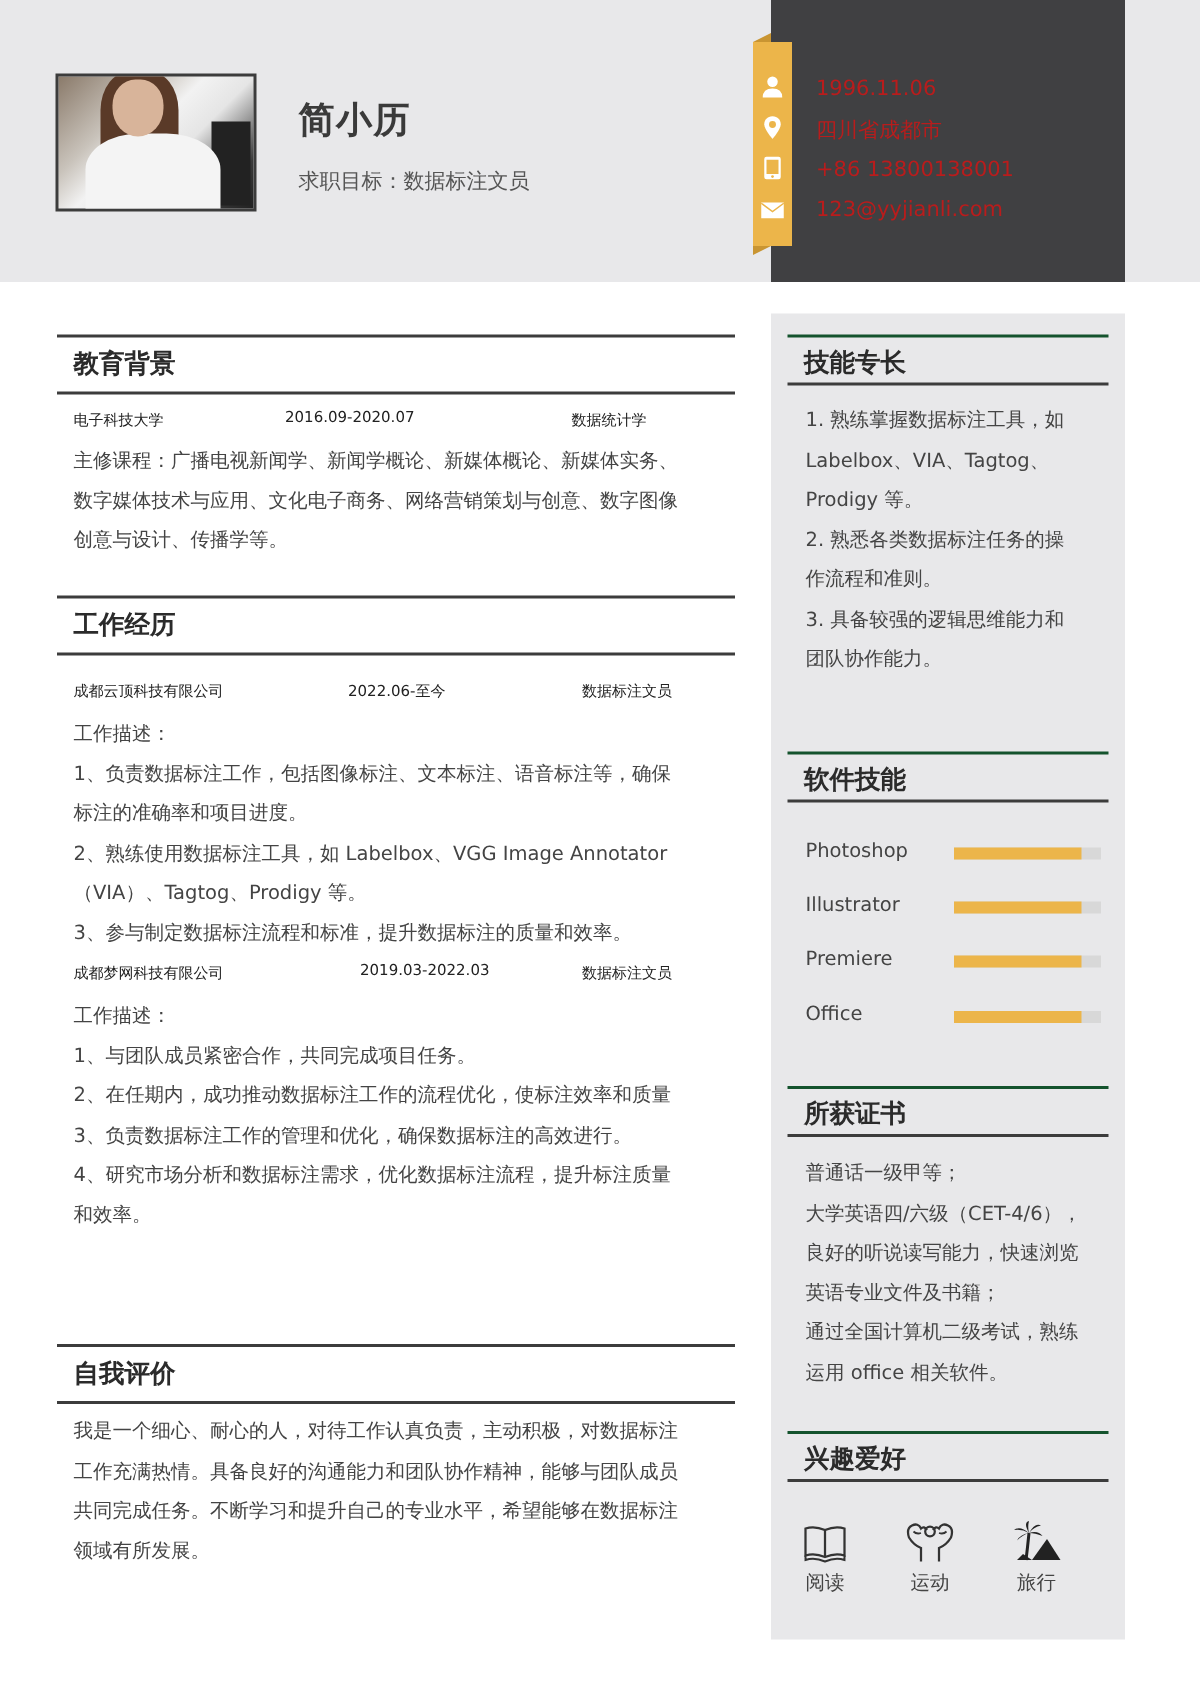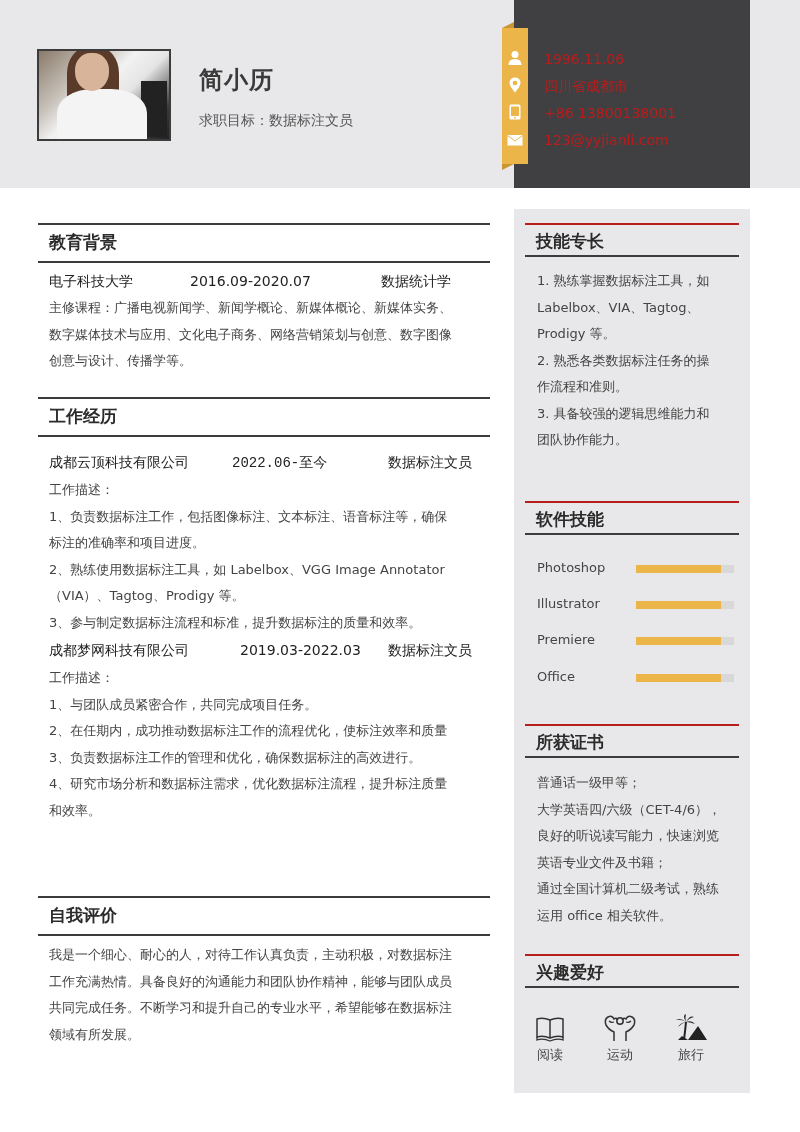--- a/index.html
+++ b/index.html
@@ -21,25 +21,25 @@
   .ribbon { position: absolute; left: 502px; top: 28px; width: 26px; height: 136px; background: #ecb54a; }
   .ribbon-fold-top { position: absolute; left: 502px; top: 22px; width: 0; height: 0; border-left: 12px solid transparent; border-bottom: 6px solid #c99532; }
   .ribbon-fold-bottom { position: absolute; left: 502px; top: 164px; width: 0; height: 0; border-right: 12px solid transparent; border-top: 6px solid #c99532; margin-left: 0; }
   .contact-icon { position: absolute; left: 507px; width: 16px; height: 16px; color: #fff; }
   .contact-text { position: absolute; left: 544px; font-size: 14px; color: #b91c1c; }
 
   .sec-title-left { position: absolute; left: 38px; width: 452px; height: 40px; border-top: 2px solid #3c3c3c; border-bottom: 2px solid #3c3c3c; }
   .sec-title-left span, .sec-title-right span { position: absolute; left: 11px; top: 6px; font-size: 17px; font-weight: bold; color: #2b2b2b; }
 
   .sidebar { position: absolute; left: 514px; top: 209px; width: 236px; height: 884px; background: #e8e8ea; }
-  .sec-title-right { position: absolute; left: 525px; width: 214px; height: 34px; border-top: 2px solid #b91c1c; border-bottom: 2px solid #3c3c3c; }
+  .sec-title-right { position: absolute; left: 525px; width: 214px; height: 34px; border-top: 2px solid #14532d; border-bottom: 2px solid #3c3c3c; }
   .sec-title-right span { top: 5px; }
 
   .text { position: absolute; font-size: 13px; color: #444; line-height: 26.5px; }
-  .row-bold { position: absolute; font-size: 14px; color: #222; font-weight: bold; }
+  .row-bold { position: absolute; font-size: 10px; color: #222; font-weight: bold; }
   .row-bold.light { font-weight: normal; color: #222; }
 
   .skill-label { position: absolute; left: 537px; font-size: 13px; color: #444; }
   .bar-track { position: absolute; left: 636px; width: 98px; height: 8px; background: #d8d8d8; }
   .bar-fill { height: 100%; background: #ecb54a; }
 
   .hobby { position: absolute; width: 50px; text-align: center; }
   .hobby svg { display: block; margin: 0 auto; }
   .hobby .lbl { font-size: 13px; color: #444; margin-top: 4px; }
 </style>
@@ -103,21 +103,21 @@
 <div class="text" style="left:49px; top:295px;">
   <div>主修课程：广播电视新闻学、新闻学概论、新媒体概论、新媒体实务、</div>
   <div>数字媒体技术与应用、文化电子商务、网络营销策划与创意、数字图像</div>
   <div>创意与设计、传播学等。</div>
 </div>
 
 <div class="sec-title-left" style="top:397px;">
   <span>工作经历</span>
 </div>
 <div class="row-bold light" style="left:49px; top:454px;">成都云顶科技有限公司</div>
-<div class="row-bold light" style="left:232px; top:454px;font-family:Liberation Mono, monospace;">2022.06-至今</div>
+<div class="row-bold light" style="left:232px; top:454px;">2022.06-至今</div>
 <div class="row-bold light" style="left:388px; top:454px;">数据标注文员</div>
 <div class="text" style="left:49px; top:477px;">
   <div>工作描述：</div>
   <div>1、负责数据标注工作，包括图像标注、文本标注、语音标注等，确保</div>
   <div>标注的准确率和项目进度。</div>
   <div>2、熟练使用数据标注工具，如 Labelbox、VGG Image Annotator</div>
   <div>（VIA）、Tagtog、Prodigy 等。</div>
   <div>3、参与制定数据标注流程和标准，提升数据标注的质量和效率。</div>
 </div>
 

